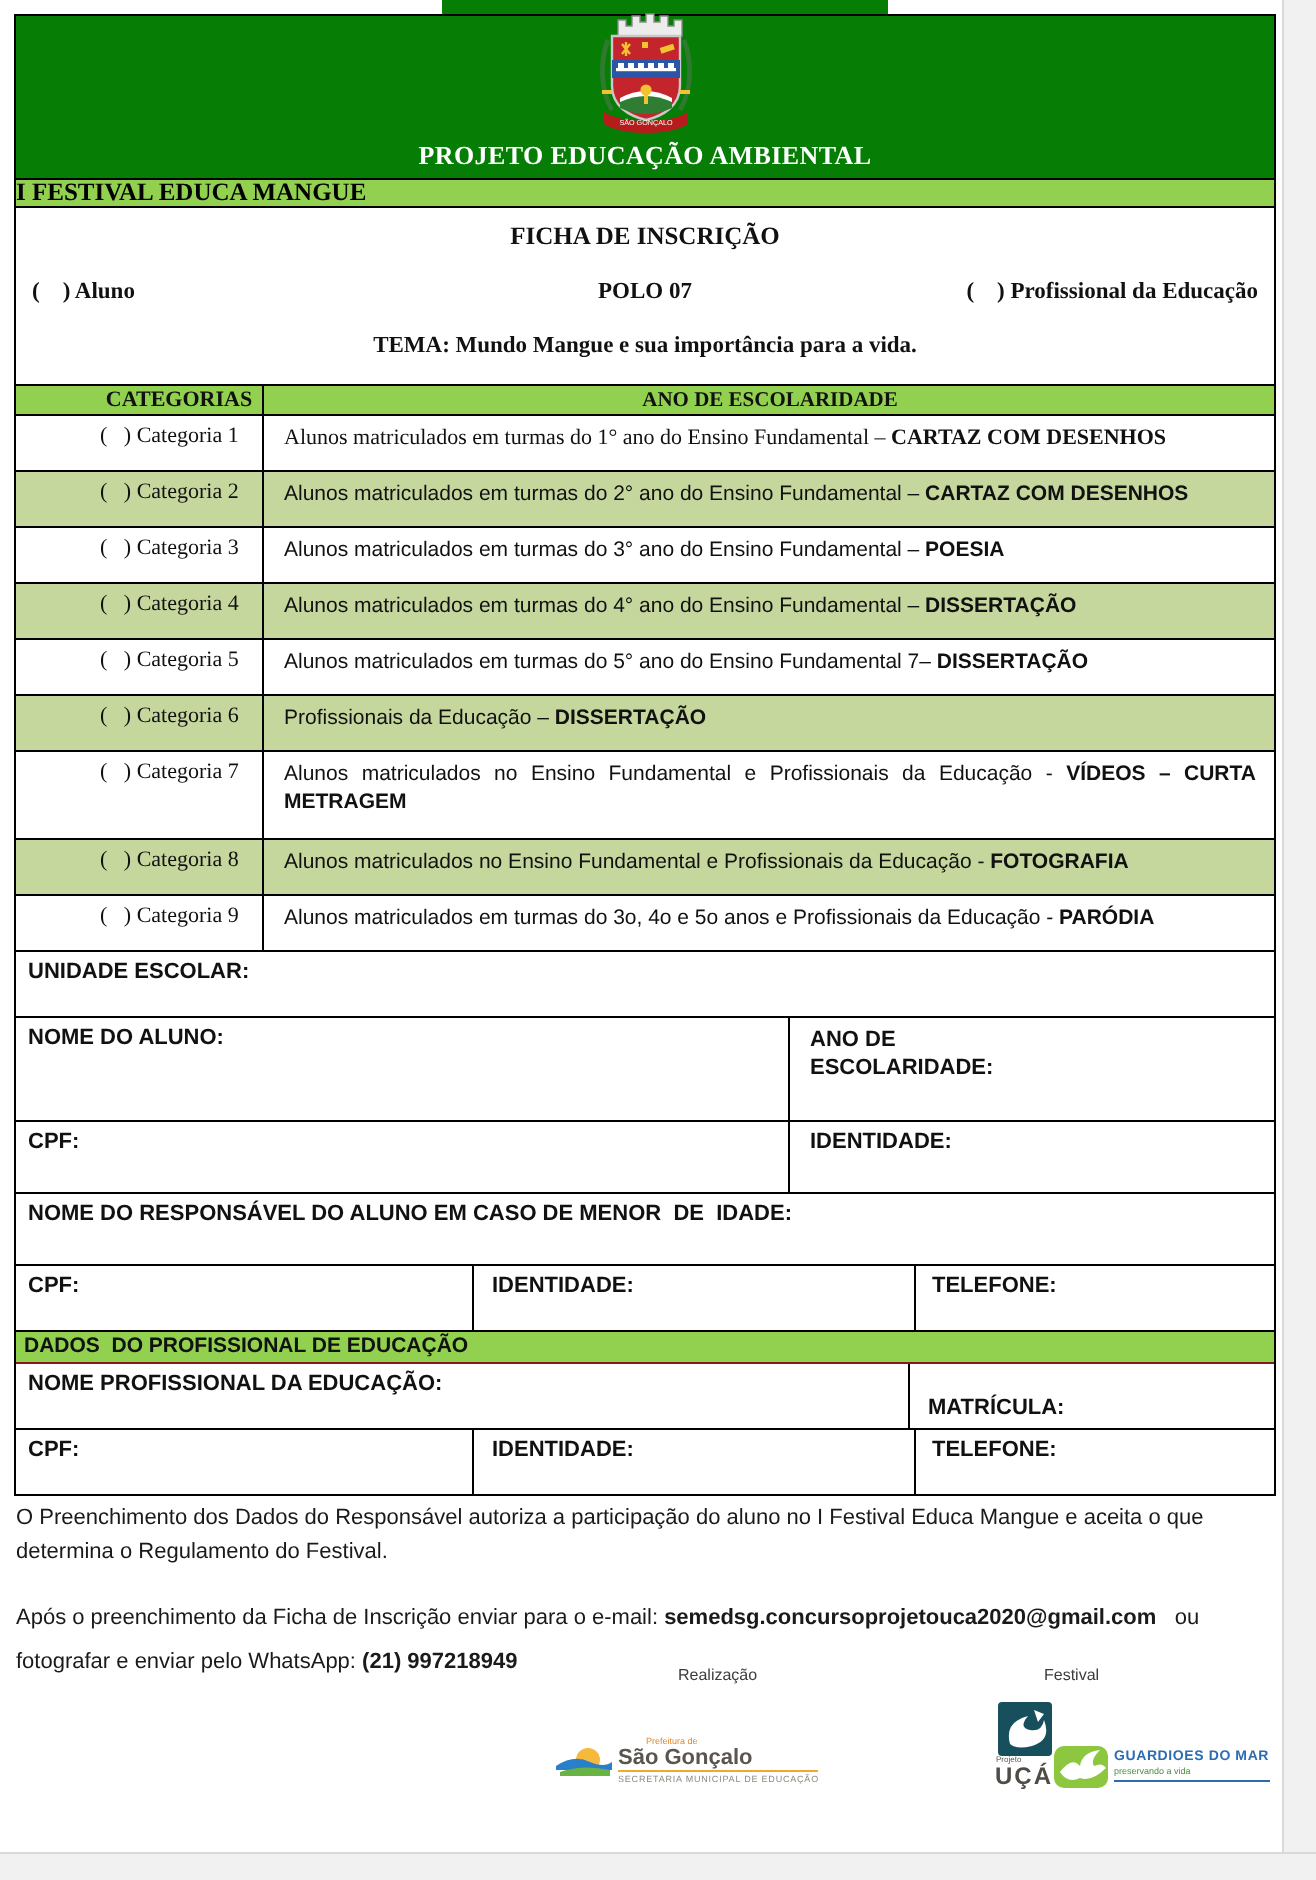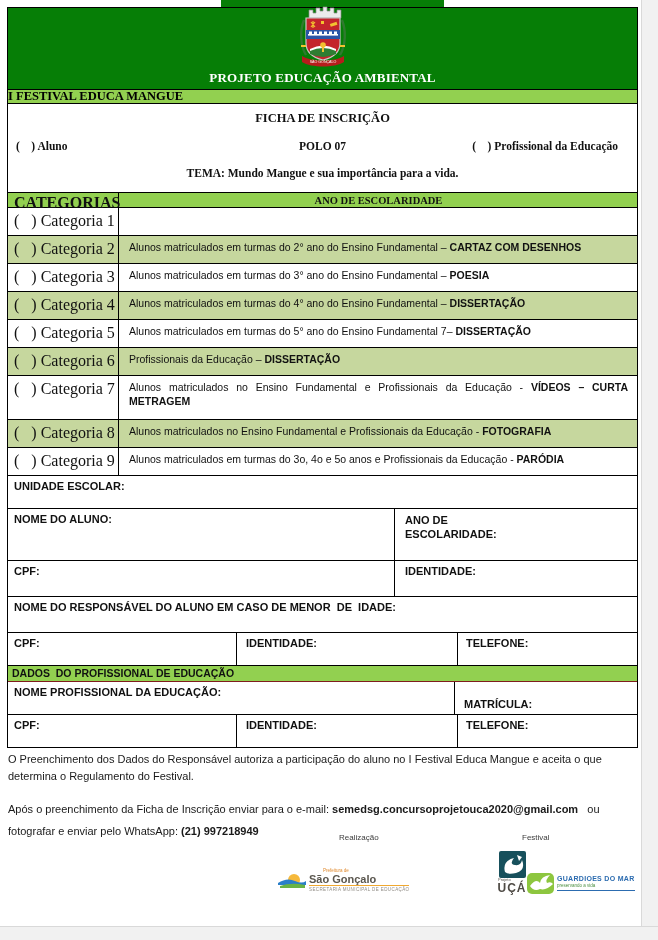--- a/index.html
+++ b/index.html
@@ -28,31 +28,31 @@
 
   .sec-band { height:14px; background:#92d050; border-bottom:1px solid #000; 
     font-family:"Liberation Serif",serif; font-weight:bold; font-size:12.5px; line-height:13px; color:#000; }
 
   .sec-info { position:relative; height:89px; border-bottom:1px solid #000; background:#fff;
     font-family:"Liberation Serif",serif; font-weight:bold; }
   .ficha-title { position:absolute; top:7px; width:100%; text-align:center; font-size:12.5px; }
   .roles { position:absolute; top:36px; width:100%; height:16px; font-size:11.5px; }
   .role-aluno { position:absolute; left:8px; }
   .role-polo  { position:absolute; left:50%; transform:translateX(-50%); }
-  .role-prof  { position:absolute; right:19px; }
+  .role-prof  { position:absolute; right:8px; }
   .tema { position:absolute; top:63px; width:100%; text-align:center; font-size:11.5px; }
 
   
   .trow { display:flex; border-bottom:1px solid #000; background:#fff; }
   .trow.green { background:#c6d79e; }
   .thead { height:15px; background:#92d050; font-family:"Liberation Serif",serif;
     font-weight:bold; font-size:11.5px; }
   .thead .c1, .thead .c2 { text-align:center; padding-top:1px; }
-  .c1 { width:111px; border-right:1px solid #000; padding:4px 2px 0 6px;
-    font-family:"Liberation Serif",serif; font-size:16px; }
+  .c1 { width:88px; border-right:1px solid #000; padding:4px 2px 0 6px;
+    font-family:"Liberation Serif",serif; font-size:11px;margin-left:36px; }
   .c2 { flex:1; padding:4px 9px 0 10px; font-size:10.5px; line-height:14px; }
   .c2.serif { font-size:11px; }
   .c2.justify { text-align:justify; }
   .c2 b, .cell b { font-weight:bold; }
   .r28 { height:28px; }
   .r44 { height:44px; }
 
   
   .frow { display:flex; border-bottom:1px solid #000; background:#fff; }
   .cell { font-weight:bold; font-size:11px; padding:4px 4px 0 6px; }
@@ -155,20 +155,21 @@
   </div>
 
   <div>
     <div class="trow thead">
       <div class="c1">CATEGORIAS</div>
       <div class="c2">ANO DE ESCOLARIDADE</div>
     </div>
 
     <div class="trow r28">
       <div class="c1">(&nbsp;&nbsp;&nbsp;) Categoria 1</div>
+      <div class="c2 serif"><span>Alunos matriculados em turmas do 1° ano do Ensino Fundamental – </span><b class="serif">CARTAZ COM DESENHOS</b></div>
     </div>
     <div class="trow r28 green">
       <div class="c1">(&nbsp;&nbsp;&nbsp;) Categoria 2</div>
       <div class="c2"><span>Alunos matriculados em turmas do 2° ano do Ensino Fundamental – </span><b>CARTAZ COM DESENHOS</b></div>
     </div>
     <div class="trow r28">
       <div class="c1">(&nbsp;&nbsp;&nbsp;) Categoria 3</div>
       <div class="c2"><span>Alunos matriculados em turmas do 3° ano do Ensino Fundamental – </span><b>POESIA</b></div>
     </div>
     <div class="trow r28 green">

